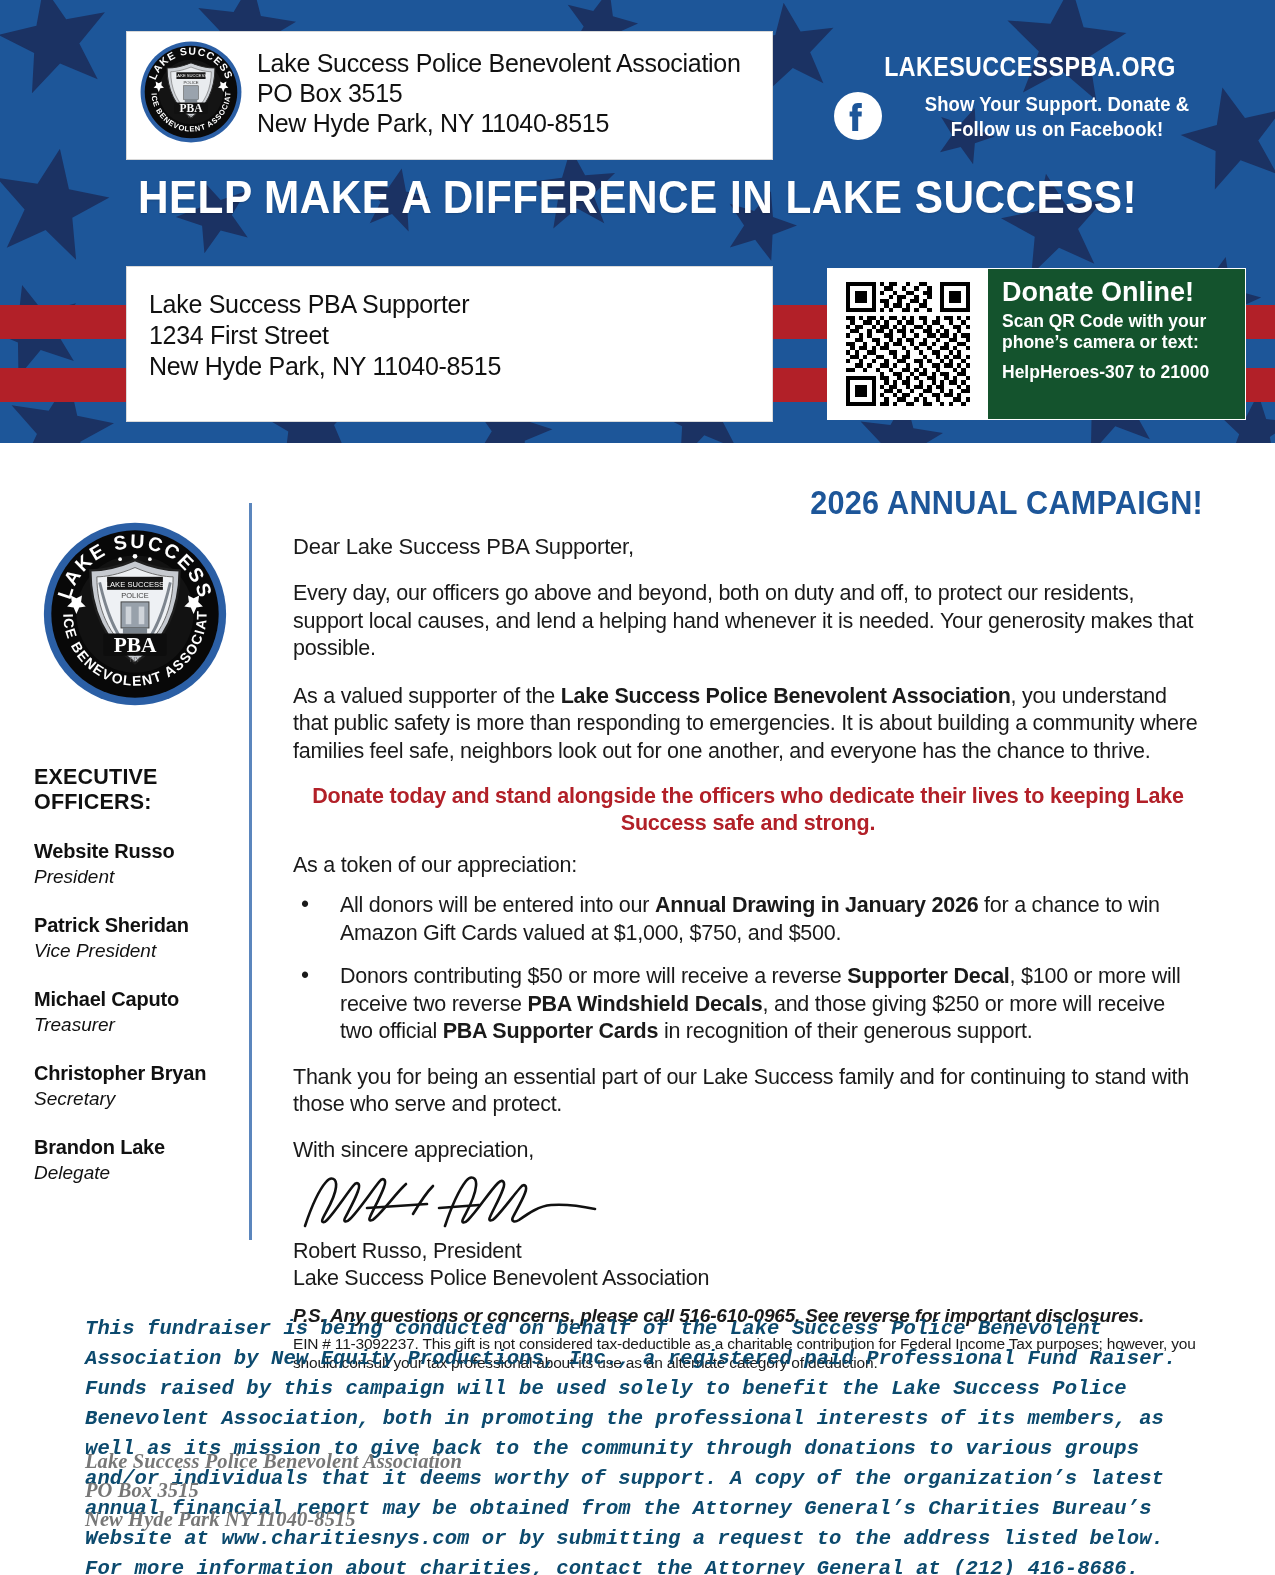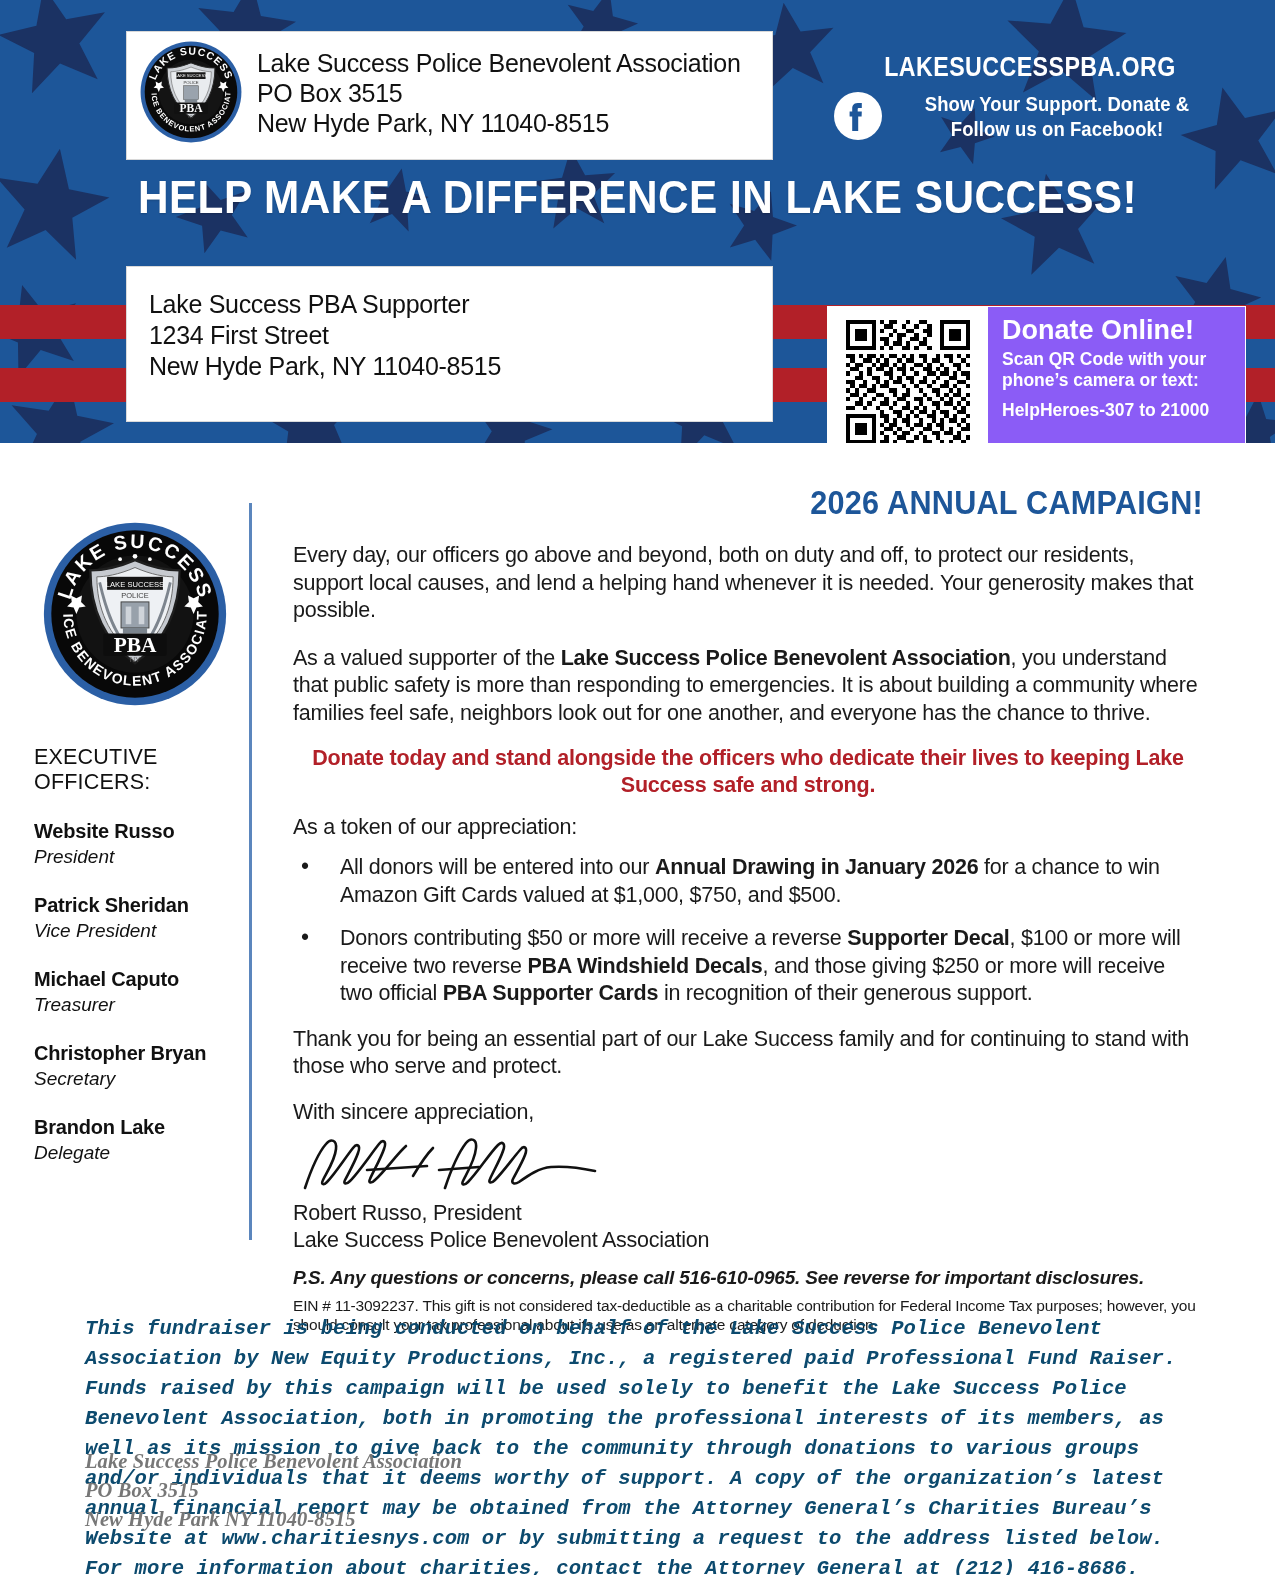--- a/index.html
+++ b/index.html
@@ -70,39 +70,39 @@
     background:#ffffff;border:1px solid #dadada;
   }
   .addr-inner{padding:22px 0 0 22px;}
   .addr-inner div{
     font-size:25px;line-height:31px;color:#111;letter-spacing:-0.3px;
   }
 
   
   .qr-panel{
     position:absolute;left:827px;top:268px;width:417px;height:150px;
-    display:flex;background:#8b5cf6;border:1px solid #ffffff;margin-top:38px;
+    display:flex;background:#14532d;border:1px solid #ffffff;
   }
   .qr-white{background:#fff;width:160px;height:150px;display:flex;align-items:center;justify-content:center;flex:none;}
   .qr-code{width:124px;height:124px;display:block;}
   .qr-txt{flex:1;padding:8px 6px 0 14px;color:#fff;}
   .qr-title{font-weight:bold;font-size:27px;line-height:30px;letter-spacing:0px;}
   .qr-sub{font-weight:bold;font-size:17.5px;line-height:21px;margin-top:4px;}
   .qr-text-line{font-weight:bold;font-size:17.5px;line-height:21px;margin-top:9px;}
 
   
   .letter{position:absolute;left:0;top:443px;width:1275px;height:1132px;background:#fff;}
 
   .vdivider{position:absolute;left:249px;top:60px;width:3px;height:737px;background:#5b86bd;}
 
   
   .sidebar{position:absolute;left:34px;top:78px;width:205px;}
   .side-logo{width:186px;height:186px;display:block;margin:0 auto 0 8px;}
   .side-title{
-    font-weight:normal;font-size:21.5px;color:#111;margin:38px 0 0 0;
+    font-weight:bold;font-size:21.5px;color:#111;margin:58px 0 0 0;
     letter-spacing:0.2px;
   }
   .officer{margin-top:24px;}
   .officer .nm{font-weight:bold;font-size:20px;color:#111;line-height:24px;letter-spacing:-0.2px;}
   .officer .ttl{font-style:italic;font-size:19px;color:#111;line-height:24px;margin-top:2px;}
 
   
   .main{position:absolute;left:293px;top:40px;width:910px;}
   .campaign{
     text-align:right;color:#1d5699;font-weight:bold;font-size:34px;
@@ -567,20 +567,21 @@
         <div class="ttl">Secretary</div>
       </div>
       <div class="officer">
         <div class="nm">Brandon Lake</div>
         <div class="ttl">Delegate</div>
       </div>
     </div>
 
     <div class="main">
       <div class="campaign">2026 ANNUAL CAMPAIGN!</div>
+      <div class="salutation">Dear Lake Success PBA Supporter,</div>
 
       <div class="para">Every day, our officers go above and beyond, both on duty and off, to protect our residents, support local causes, and lend a helping hand whenever it is needed. Your generosity makes that possible.</div>
 
       <div class="para">
         <span>As a valued supporter of the </span><b>Lake Success Police Benevolent Association</b><span>, you understand that public safety is more than responding to emergencies. It is about building a community where families feel safe, neighbors look out for one another, and everyone has the chance to thrive.</span>
       </div>
 
       <div class="cta">Donate today and stand alongside the officers who dedicate their lives to keeping Lake Success safe and strong.</div>
 
       <div class="token">As a token of our appreciation:</div>

